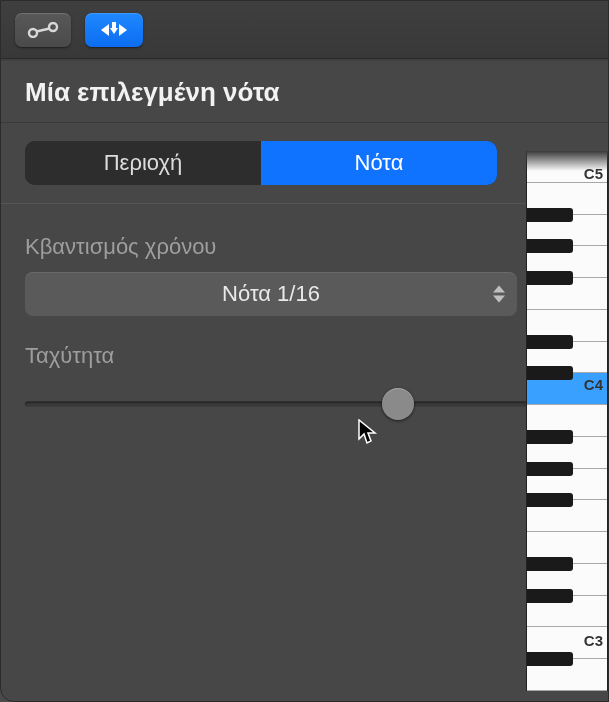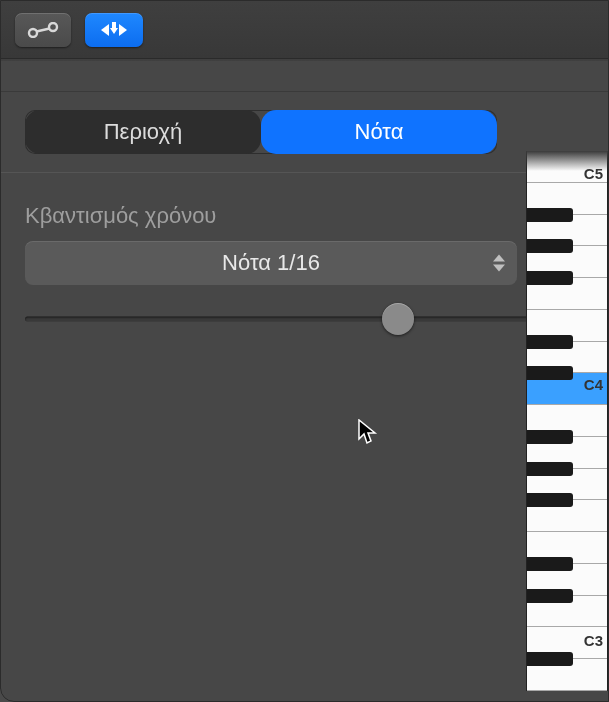--- a/index.html
+++ b/index.html
@@ -50,21 +50,20 @@
   .seg-row { padding: 18px 24px 0 24px; }
   .segmented {
     width: 472px; height: 44px;
     display: flex; border-radius: 10px; overflow: hidden;
     box-shadow: 0 0 0 1px #2e2e2e inset;
   }
   .seg {
     flex: 1; display:flex; align-items:center; justify-content:center;
     font-size: 22px; font-weight: 500;
     cursor: pointer;
-    border-radius: 15px;
   }
   .seg.inactive { background: #2d2d2d; color: #dcdcdc; }
   .seg.active { background: #0f73ff; color: #ffffff; }
 
   
   .body { padding: 30px 27px 0 24px; border-top: 1px solid #555; margin-top:18px; }
 
   .sec-label { font-size: 22px; color: #9e9e9e; margin-bottom: 12px; }
 
   .row { display:flex; align-items:center; gap: 14px; }
@@ -158,20 +157,21 @@
     <div class="icon-btn blue">
       <svg width="34" height="20" viewBox="0 0 34 20">
         <path d="M4 10 L12 4 L12 16 Z" fill="#fff"></path>
         <path d="M30 10 L22 4 L22 16 Z" fill="#fff"></path>
         <path d="M17 2 L15 2 L15 8 L13 8 L17 14 L21 8 L19 8 L19 2 Z" fill="#fff"></path>
       </svg>
     </div>
   </div>
 
   <div class="header">
+    <div class="title">Μία επιλεγμένη νότα</div>
   </div>
 
   <div class="seg-row">
     <div class="segmented">
       <div class="seg inactive">
         <span>Περιοχή</span>
       </div>
       <div class="seg active">
         <span>Νότα</span>
       </div>
@@ -188,20 +188,24 @@
         <span class="select-stepper">
           <span class="up"></span>
             <span class="dn"></span>
         </span>
       </div>
       <div class="q-btn">
         <span>Q</span>
       </div>
     </div>
 
+    <div class="vel-head">
+      <div class="vel-label">Ταχύτητα</div>
+      <div class="vel-val">85</div>
+    </div>
 
     <div class="slider">
       <div class="track"></div>
       <div class="knob" style="left:67%"></div>
     </div>
 
   </div>
 
   <div class="fade"></div>
   <div class="piano" id="piano">

